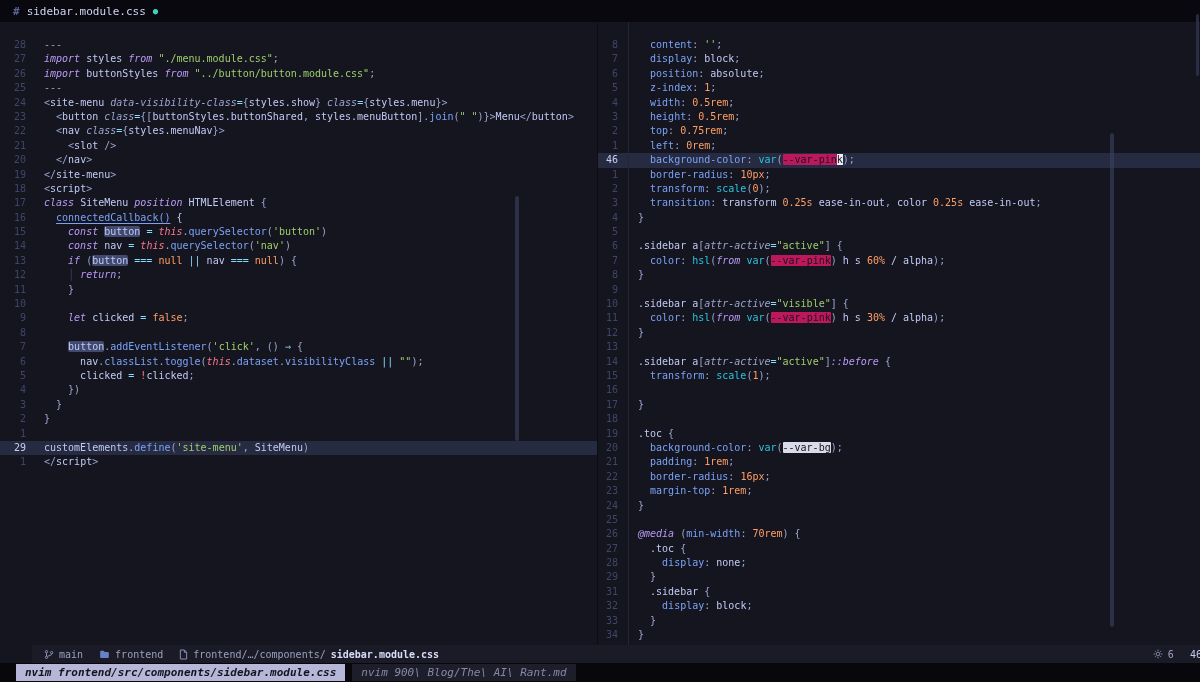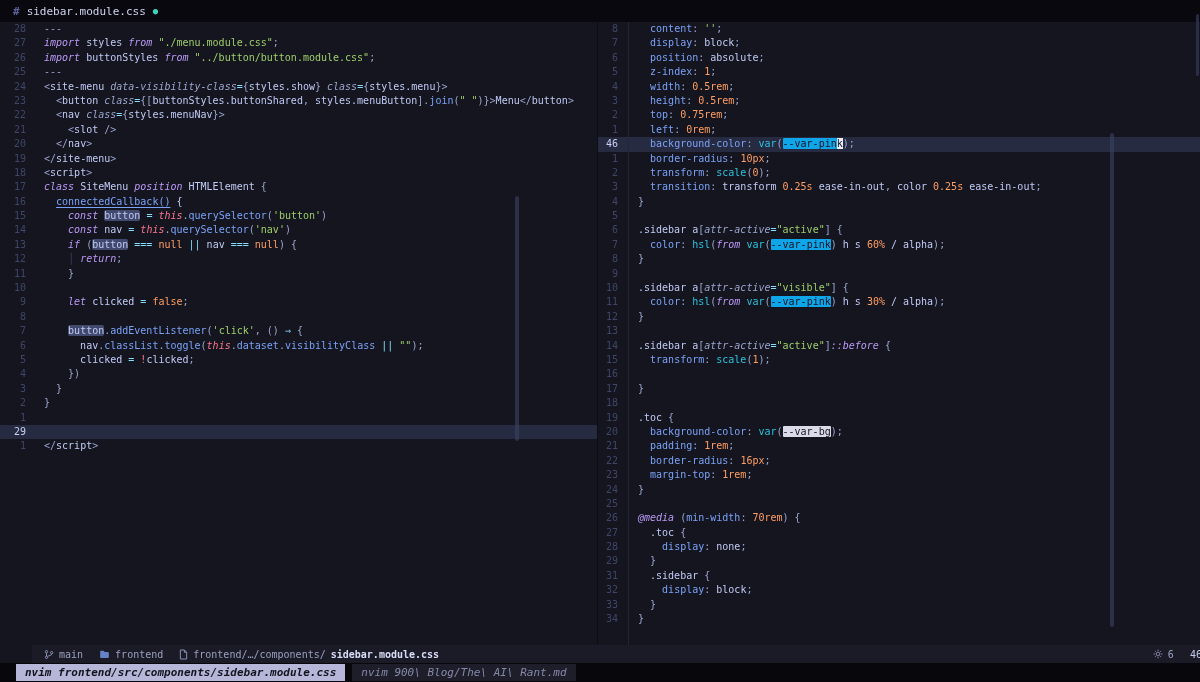--- a/index.html
+++ b/index.html
@@ -19,21 +19,21 @@
   }
   .topbar .ficon { color:#5a6399; font-size:11px; font-weight:bold; }
   .topbar .fname { color:#ced3f0; font-size:11px; letter-spacing:0; }
   .topbar .mdot { color:#3fd0b9; font-size:9px; }
 
   
   .editor {
     position:absolute; left:0; top:22px; width:1200px; height:623px;
     display:flex; background:#15151f;
   }
-  .pane { padding-top:0; position:relative; height:100%; overflow:hidden; }
+  .pane { padding-top:16px; position:relative; height:100%; overflow:hidden; }
   .pane-left  { width:597px; }
   .vsep { width:1px; background:#0d0d16; height:100%; }
   .pane-right { flex:1; }
   .pane-right::before {
     content:''; position:absolute; left:30px; top:0; bottom:0; width:1px;
     background:#23263a; z-index:1;
   }
 
   .line { display:flex; height:14.4px; line-height:14.4px; white-space:pre; }
   .line.current { background:#262b41; }
@@ -51,21 +51,21 @@
   .fn   { color:#7aa2f7; }
   .cfn  { color:#2ac3de; }
   .op   { color:#89ddff; }
   .pu   { color:#9aa5ce; }
   .attr { color:#9aa5ce; font-style:italic; }
   .thiskw { color:#f7768e; font-style:italic; }
   .red  { color:#f7768e; }
   .ul   { text-decoration:underline; text-underline-offset:2px;text-align:right; }
   .guide{ color:#3b4261; }
   .ref  { background:#414a6e; border-radius:2px; }
-  .srch { background:#0ea5e9; color:#1a1220; border-radius:1px;text-align:right; }
+  .srch { background:#be185d; color:#1a1220; border-radius:1px;text-align:right; }
   .cursrch { background:#d9dbe8; color:#15151f; border-radius:1px; }
   .cursor  { background:#eceef8; color:#15151f; }
 
   
   .sbthumb { position:absolute; border-radius:2px; background:#3b4261; opacity:.6; }
   #sb-left  { left:515px; top:196px; width:4px; height:245px; }
   #sb-right { left:1110px; top:133px; width:4px; height:494px; }
   #sb-edge  { left:1196px; top:14px; width:3px; height:62px; background:#2e3350; opacity:.8; }
 
   
@@ -124,21 +124,21 @@
       <div class="line"><span class="lnum">10</span><span class="lcode"></span></div>
       <div class="line"><span class="lnum">9</span><span class="lcode"><span class="t kw">    let</span><span class="t fg"> clicked </span><span class="t op">=</span><span class="t fg"> </span><span class="t num">false</span><span class="t pu">;</span></span></div>
       <div class="line"><span class="lnum">8</span><span class="lcode"></span></div>
       <div class="line"><span class="lnum">7</span><span class="lcode"><span class="t fg">    </span><span class="t fg ref">button</span><span class="t pu">.</span><span class="t fn">addEventListener</span><span class="t pu">(</span><span class="t str">'click'</span><span class="t pu">, () </span><span class="t op">⇒</span><span class="t pu"> {</span></span></div>
       <div class="line"><span class="lnum">6</span><span class="lcode"><span class="t fg">      nav</span><span class="t pu">.</span><span class="t fn">classList</span><span class="t pu">.</span><span class="t fn">toggle</span><span class="t pu">(</span><span class="t thiskw">this</span><span class="t pu">.</span><span class="t fn">dataset</span><span class="t pu">.</span><span class="t fn">visibilityClass</span><span class="t fg"> </span><span class="t op">||</span><span class="t fg"> </span><span class="t str">""</span><span class="t pu">);</span></span></div>
       <div class="line"><span class="lnum">5</span><span class="lcode"><span class="t fg">      clicked </span><span class="t op">=</span><span class="t fg"> </span><span class="t red">!</span><span class="t fg">clicked</span><span class="t pu">;</span></span></div>
       <div class="line"><span class="lnum">4</span><span class="lcode"><span class="t pu">    })</span></span></div>
       <div class="line"><span class="lnum">3</span><span class="lcode"><span class="t pu">  }</span></span></div>
       <div class="line"><span class="lnum">2</span><span class="lcode"><span class="t pu">}</span></span></div>
       <div class="line"><span class="lnum">1</span><span class="lcode"></span></div>
-      <div class="line current"><span class="lnum">29</span></div>
+      <div class="line current"><span class="lnum">29</span><span class="lcode"><span class="t fg">customElements</span><span class="t pu">.</span><span class="t fn">define</span><span class="t pu">(</span><span class="t str">'site-menu'</span><span class="t pu">, </span><span class="t fg">SiteMenu</span><span class="t pu">)</span></span></div>
       <div class="line"><span class="lnum">1</span><span class="lcode"><span class="t pu">&lt;/</span><span class="t fg">script</span><span class="t pu">&gt;</span></span></div>
     </div>
   <div class="vsep"></div>
   <div class="pane pane-right" id="right-lines">
       <div class="line"><span class="lnum">8</span><span class="lcode"><span class="t fg">  </span><span class="t fn">content</span><span class="t pu">: </span><span class="t str">''</span><span class="t pu">;</span></span></div>
       <div class="line"><span class="lnum">7</span><span class="lcode"><span class="t fg">  </span><span class="t fn">display</span><span class="t pu">: </span><span class="t fg">block</span><span class="t pu">;</span></span></div>
       <div class="line"><span class="lnum">6</span><span class="lcode"><span class="t fg">  </span><span class="t fn">position</span><span class="t pu">: </span><span class="t fg">absolute</span><span class="t pu">;</span></span></div>
       <div class="line"><span class="lnum">5</span><span class="lcode"><span class="t fg">  </span><span class="t fn">z-index</span><span class="t pu">: </span><span class="t num">1</span><span class="t pu">;</span></span></div>
       <div class="line"><span class="lnum">4</span><span class="lcode"><span class="t fg">  </span><span class="t fn">width</span><span class="t pu">: </span><span class="t num">0.5rem</span><span class="t pu">;</span></span></div>
       <div class="line"><span class="lnum">3</span><span class="lcode"><span class="t fg">  </span><span class="t fn">height</span><span class="t pu">: </span><span class="t num">0.5rem</span><span class="t pu">;</span></span></div>

